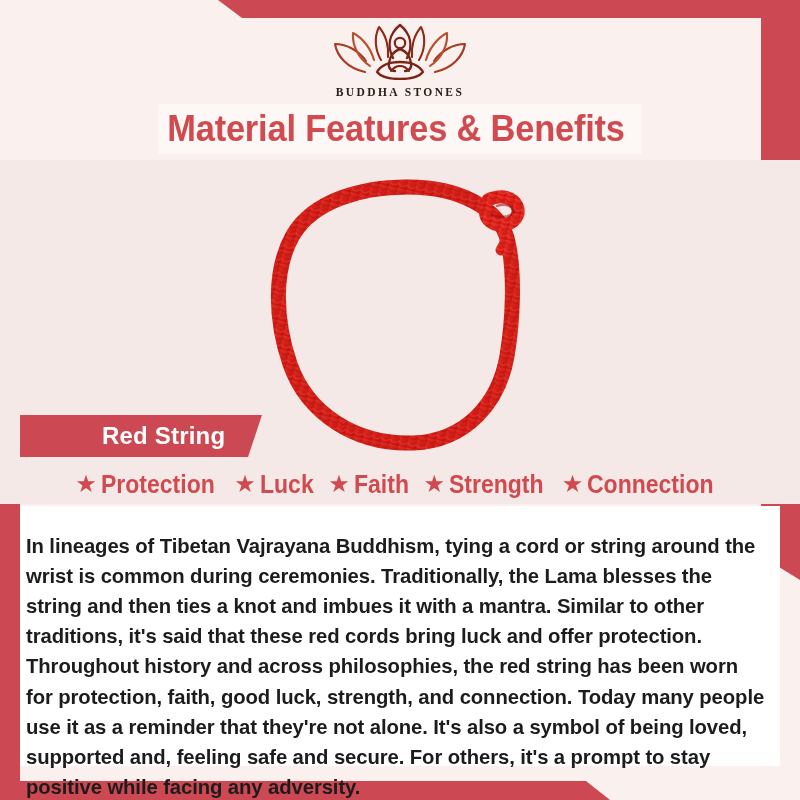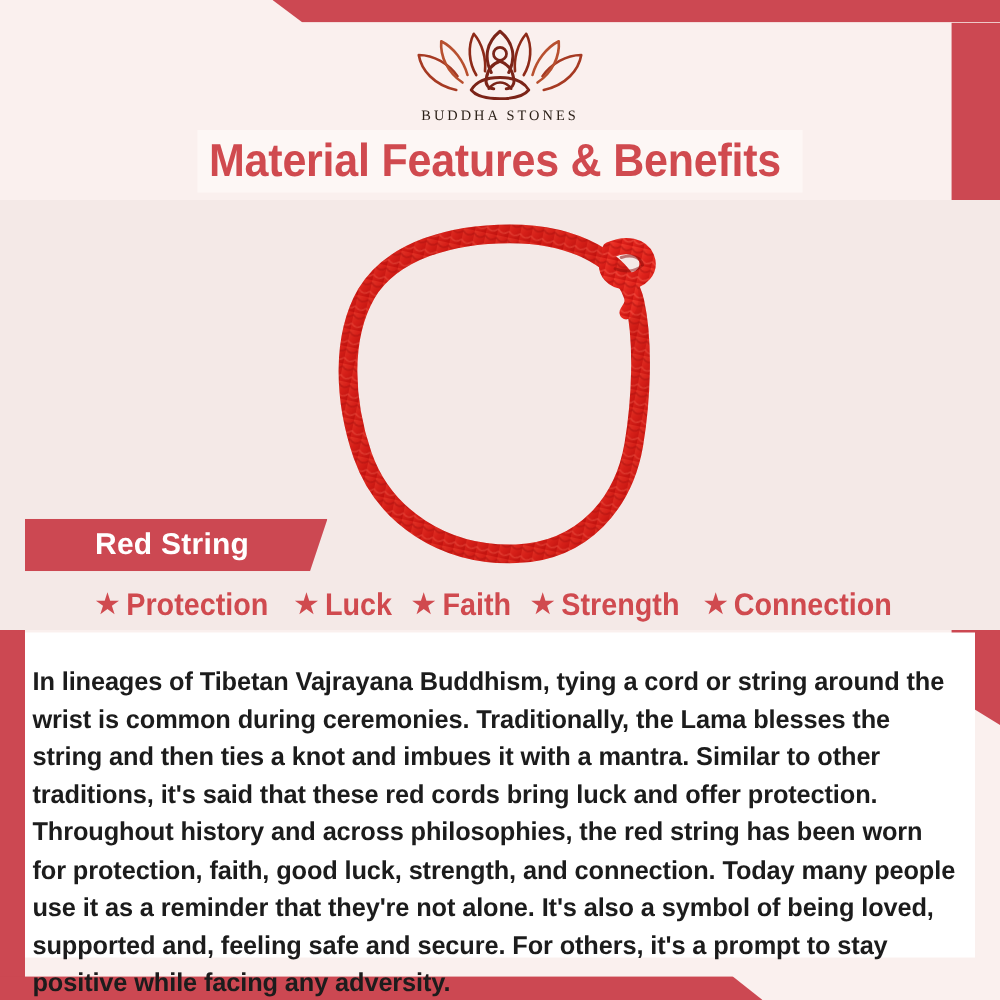--- a/index.html
+++ b/index.html
@@ -75,21 +75,21 @@
     align-items: center;
     justify-content: flex-start;
   }
   .logo-mark { display: block; }
   .logo-word {
     margin-top: 2px;
     font-family: "Liberation Serif", serif;
     font-size: 11.5px;
     letter-spacing: 2.4px;
     color: #2b2018;
-    font-weight: 400;
+    font-weight: 700;
   }
 
   
   .title-band {
     position: absolute;
     left: 158px;
     top: 104px;
     width: 484px;
     height: 50px;
     background: #fdf7f5;
@@ -129,20 +129,21 @@
     position: absolute;
     left: 20px;
     top: 415px;
     width: 242px;
     height: 42px;
     background: #cc4852;
     -webkit-clip-path: polygon(0 0, 242px 0, 228px 42px, 0 42px);
     clip-path: polygon(0 0, 242px 0, 228px 42px, 0 42px);
     display: flex;
     align-items: center;
+    padding-left: 26px;
   }
   .label-text {
     margin-left: 56px;
     color: #ffffff;
     font-size: 24px;
     font-weight: bold;
     letter-spacing: 0.2px;
     white-space: nowrap;
   }
 

